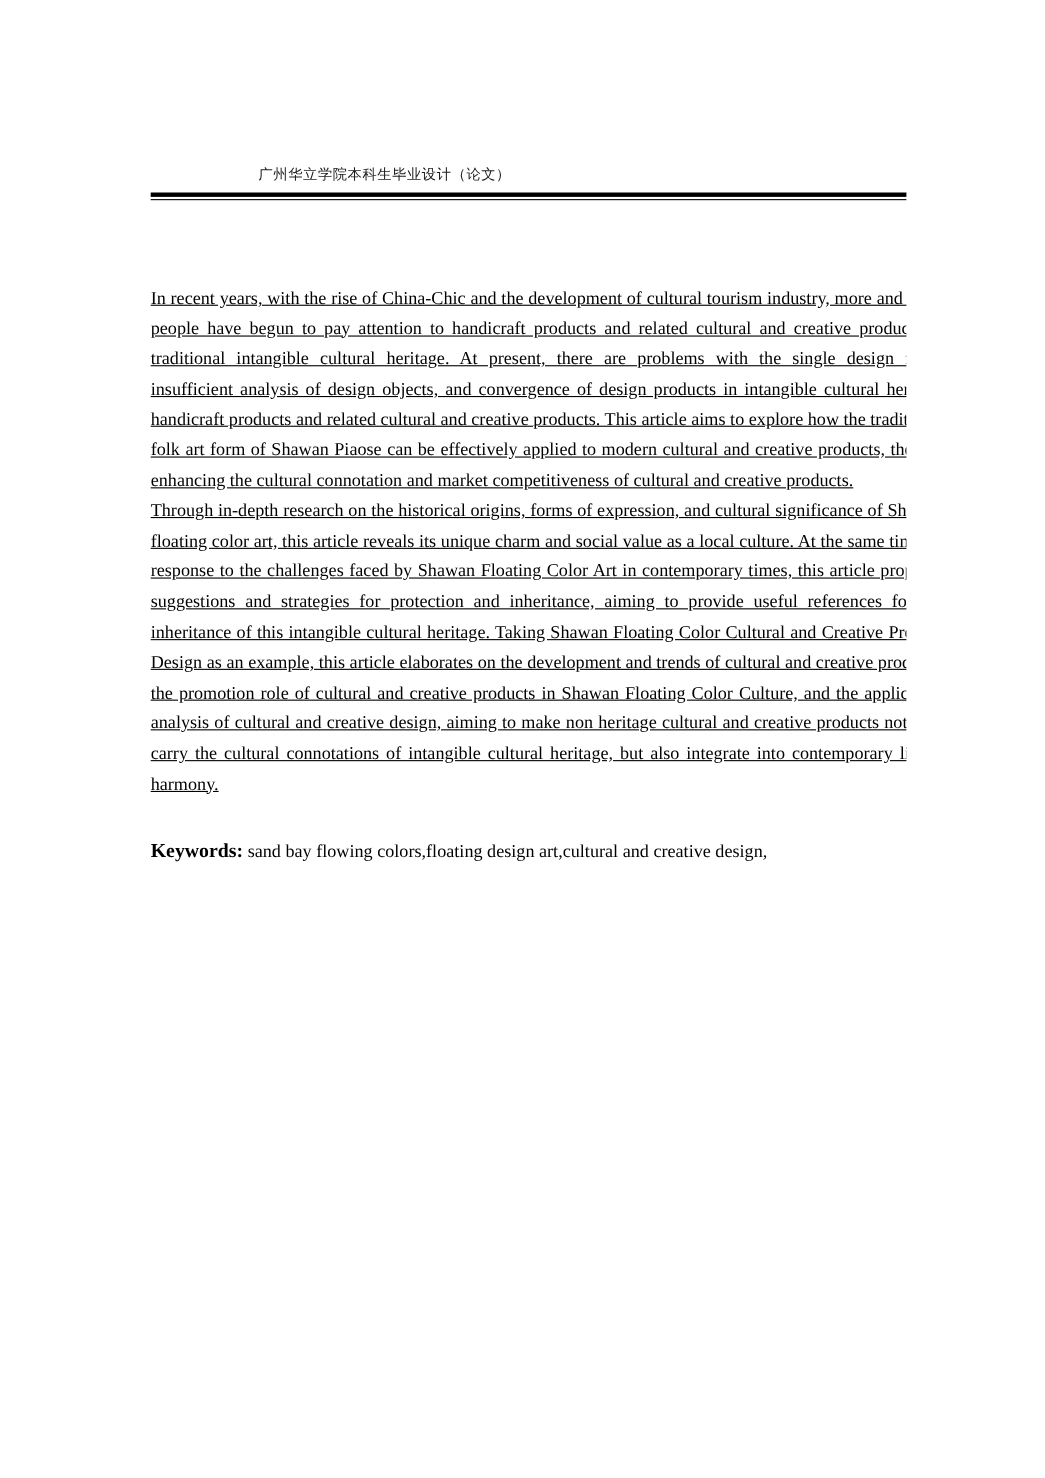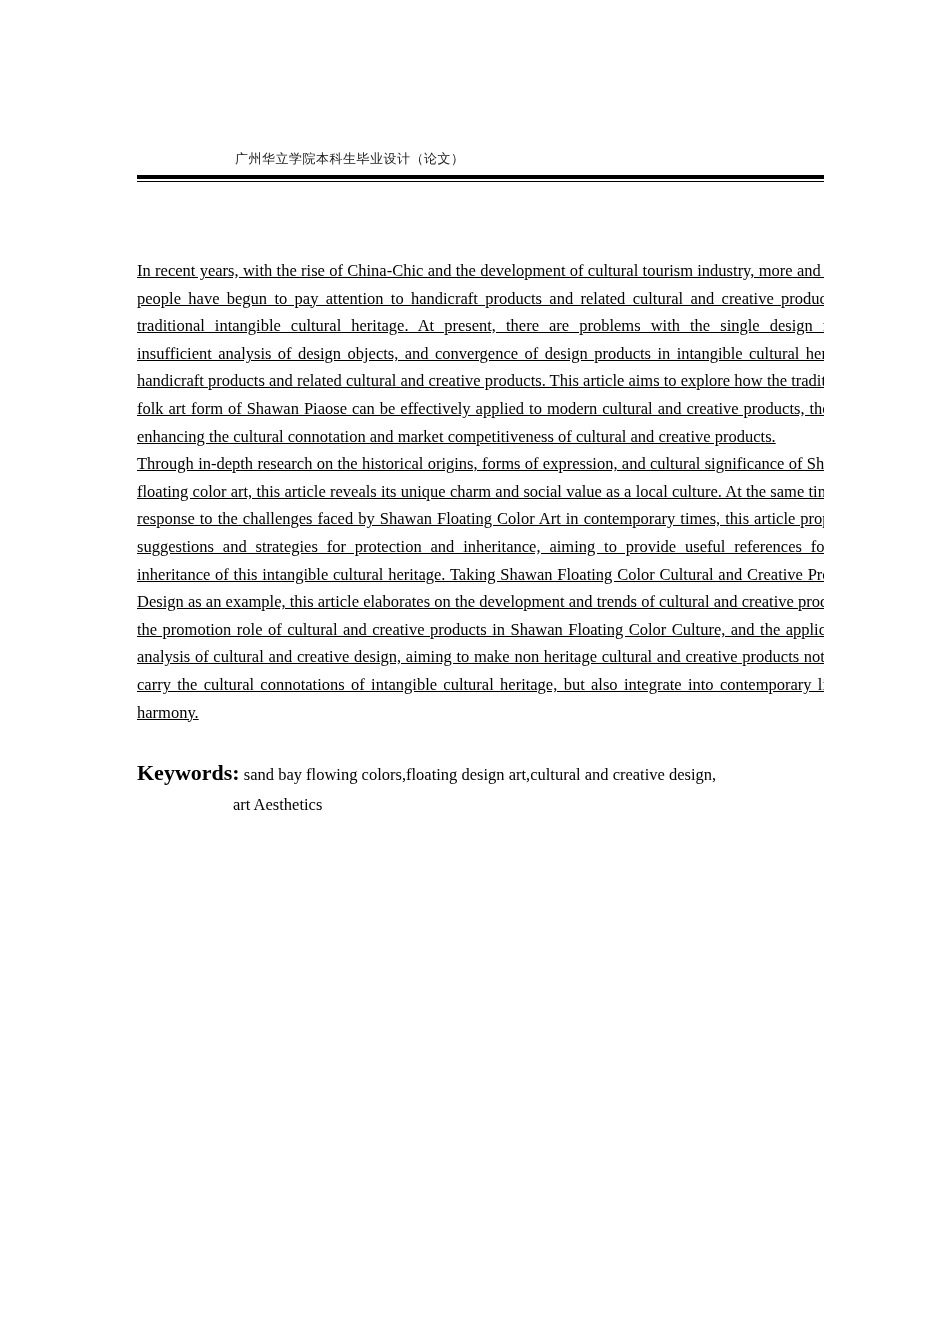--- a/index.html
+++ b/index.html
@@ -63,21 +63,21 @@
     text-align: justify;
     text-decoration: underline;
   }
   .keywords-block {
     margin-top: 32px;
     line-height: 30px;
     text-align: left;
   }
   .keywords-label {
     font-weight: bold;
-    font-size: 22px;
+    font-size: 18px;
   }
   .keywords-text {
     font-size: 16.5px;
   }
   .keywords-line2 {
     padding-left: 96px;
     font-size: 16.5px;
   }
   .page-number {
     top: 1222px;
@@ -99,18 +99,17 @@
     <div class="rule-thin"></div>
   </div>
 
 
   <div class="content-col body-text">
     <p>In recent years, with the rise of China-Chic and the development of cultural tourism industry, more and more people have begun to pay attention to handicraft products and related cultural and creative products of traditional intangible cultural heritage. At present, there are problems with the single design form, insufficient analysis of design objects, and convergence of design products in intangible cultural heritage handicraft products and related cultural and creative products. This article aims to explore how the traditional folk art form of Shawan Piaose can be effectively applied to modern cultural and creative products, thereby enhancing the cultural connotation and market competitiveness of cultural and creative products.</p>
     <p>Through in-depth research on the historical origins, forms of expression, and cultural significance of Shawan floating color art, this article reveals its unique charm and social value as a local culture. At the same time, in response to the challenges faced by Shawan Floating Color Art in contemporary times, this article proposes suggestions and strategies for protection and inheritance, aiming to provide useful references for the inheritance of this intangible cultural heritage. Taking Shawan Floating Color Cultural and Creative Product Design as an example, this article elaborates on the development and trends of cultural and creative products, the promotion role of cultural and creative products in Shawan Floating Color Culture, and the application analysis of cultural and creative design, aiming to make non heritage cultural and creative products not only carry the cultural connotations of intangible cultural heritage, but also integrate into contemporary life in harmony.</p>
 
     <div class="keywords-block">
       <span class="keywords-label">Keywords:</span><span class="keywords-text"> sand bay flowing colors,floating design art,cultural and creative design,</span>
-      <div class="keywords-line2">art Aesthetics</div>
     </div>
   </div>
 
 
 </div>
 
 </body></html>

